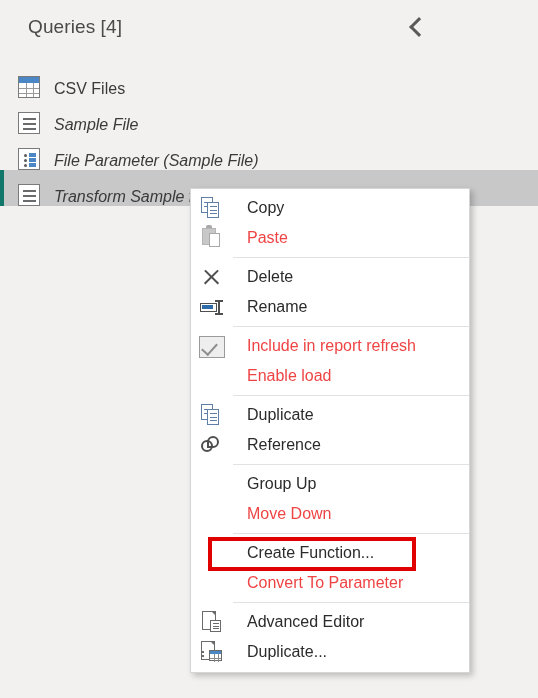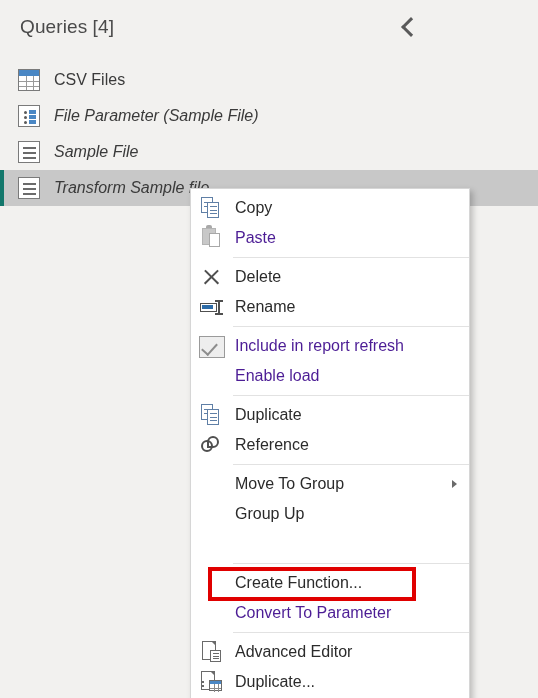--- a/index.html
+++ b/index.html
@@ -19,21 +19,21 @@
   
   #queries-pane {
     position: absolute;
     left: 0; top: 0;
     width: 538px; height: 698px;
     background: #f2f1ef;
   }
 
   #queries-header {
     position: absolute;
-    left: 0; top: 0;
+    left: 8px; top: 0;
     width: 435px; height: 58px;
   }
   #queries-title {
     position: absolute;
     left: 20px; top: 16px;
     font-size: 19px;
     color: #4a4a4a;
     letter-spacing: .1px;
     white-space: nowrap;
   }
@@ -55,21 +55,21 @@
   
   #query-list {
     position: absolute;
     left: 0; top: 62px;
     width: 538px;
   }
   .query-row {
     position: relative;
     height: 36px;
     display: flex;
-    align-items: center;
+    align-items: flex-end;
     padding-left: 18px;
     box-sizing: border-box;
     cursor: pointer;
   }
   .query-row.selected {
     background: #c8c8c8;
   }
   .query-row.selected::before {
     content: "";
     position: absolute;
@@ -166,26 +166,26 @@
     cursor: pointer;
   }
   .mi.disabled { cursor: default; }
   .mi-ico {
     width: 26px; height: 26px;
     flex: 0 0 26px;
     margin-left: 8px;
     position: relative;
   }
   .mi-label {
-    margin-left: 10px;
+    margin-left: 22px;
     font-size: 16px;
     color: #2b2b2b;
     white-space: nowrap;
   }
-  .mi.disabled .mi-label { color: #4c1d95; }
+  .mi.disabled .mi-label { color: #ef4444; }
   .sep {
     height: 1px;
     background: #e2e2e2;
     margin: 4px 0 4px 42px;
   }
   .submenu-arrow {
     position: absolute;
     right: 12px; top: 11px;
     width: 0; height: 0;
     border-left: 5px solid #6a6a6a;
@@ -347,40 +347,40 @@
   <div id="query-list">
       <div class="query-row">
         <span class="q-icon ic-table">
           <span class="hdr"></span>
           <span class="v1"></span>
           <span class="v2"></span>
           <span class="h1"></span>
           <span class="h2"></span>
         </span>
         <span class="q-label plain">CSV Files</span>
+      </div>
+      <div class="query-row">
+        <span class="q-icon ic-lines">
+          <i></i>
+          <i></i>
+          <i></i>
+        </span>
+        <span class="q-label">Sample File</span>
       </div>
       <div class="query-row">
         <span class="q-icon ic-param">
           <b></b>
           <b></b>
           <b></b>
           <s></s>
           <s></s>
           <s></s>
         </span>
         <span class="q-label">File Parameter (Sample File)</span>
       </div>
-      <div class="query-row">
-        <span class="q-icon ic-lines">
-          <i></i>
-          <i></i>
-          <i></i>
-        </span>
-        <span class="q-label">Sample File</span>
-      </div>
       <div class="query-row selected">
         <span class="q-icon ic-lines">
           <i></i>
           <i></i>
           <i></i>
         </span>
         <span class="q-label">Transform Sample file</span>
       </div>
     </div>
 </div>
@@ -453,29 +453,25 @@
     <div class="mi">
       <span class="mi-ico ico-ref">
         <span class="l1"></span>
         <span class="l2"></span>
       </span>
       <span class="mi-label">Reference</span>
     </div>
     <div class="sep"></div>
     <div class="mi">
       <span class="mi-ico"></span>
-      <span class="mi-label">Move To Group</span>
-      <span class="submenu-arrow"></span>
-    </div>
-    <div class="mi">
-      <span class="mi-ico"></span>
       <span class="mi-label">Group Up</span>
     </div>
     <div class="mi disabled">
       <span class="mi-ico"></span>
+      <span class="mi-label">Move Down</span>
     </div>
     <div class="sep"></div>
     <div class="mi">
       <span class="mi-ico"></span>
       <span class="mi-label">Create Function...</span>
       <span id="create-function-highlight"></span>
     </div>
     <div class="mi disabled">
       <span class="mi-ico"></span>
       <span class="mi-label">Convert To Parameter</span>

